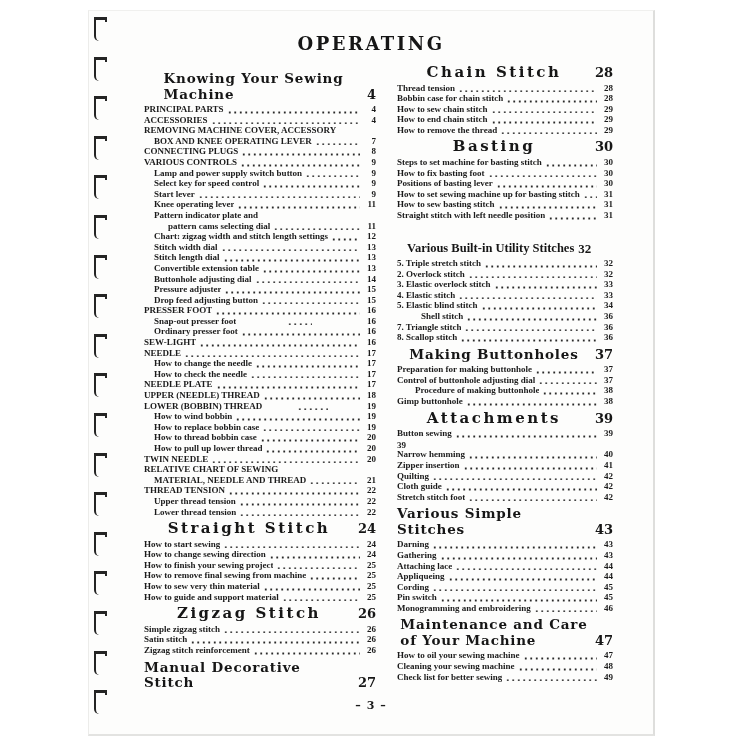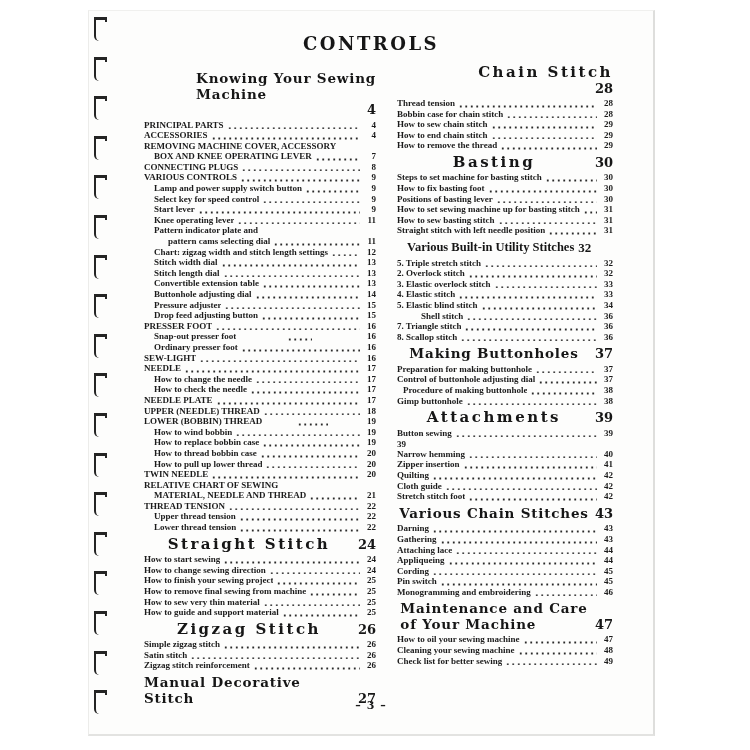--- a/index.html
+++ b/index.html
@@ -9,26 +9,26 @@
         border-left:1px solid #ececea;border-top:1px solid #f0f0ee;
         border-right:2px solid #dededc;border-bottom:2px solid #e3e3e1;}
   .title{position:absolute;top:22px;left:0;width:100%;text-align:center;
          font-family:"DejaVu Serif",serif;font-weight:bold;font-size:18px;
          letter-spacing:2.5px;color:#161616;}
   .col{position:absolute;}
   .col-left{left:55px;top:60px;width:232px;}
   .col-right{left:308px;top:54px;width:216px;}
   .heading{display:flex;align-items:flex-end;margin:4px 0 2px;color:#161616;
            font-family:"DejaVu Serif",serif;font-weight:bold;line-height:15.5px;}
-  .section:first-child .heading{margin-top:0;flex-direction:column;}
+  .section:first-child .heading{margin-top:0;}
   .h-wide{font-size:15px;letter-spacing:2.5px;}
   .h-med{font-size:13.5px;letter-spacing:0.8px;}
   .h-compact{font-size:12.5px;letter-spacing:0;font-family:"Liberation Serif",serif;}
   .heading .h-text{flex:1 1 auto;text-align:center;min-width:0;}
-  .h-compact .h-text{flex:0 0 auto;margin-left:10px;text-align:left;}
+  .h-compact .h-text{flex:0 0 auto;margin-left:10px;text-align:left;margin-top:16px;}
   .h-lines{display:inline-block;text-align:left;}
   .h-page{flex:0 0 auto;font-size:13px;letter-spacing:0;margin-left:4px;}
   .entry{display:flex;align-items:baseline;line-height:10.6px;height:10.6px;
          font-size:9px;font-weight:bold;color:#1b1b1b;white-space:nowrap;}
   .e-t{flex:0 1 auto;overflow:hidden;min-width:0;}
   .dots{flex:1 1 auto;min-width:4px;height:2.6px;margin:0 3px 1px 3px;align-self:flex-end;
         background-image:radial-gradient(circle,#2a2a2a 0.9px,transparent 1.05px);
         background-size:5.5px 2.6px;background-repeat:repeat-x;background-position:left bottom;}
   .e-p{flex:0 0 13px;text-align:right;}
   .footer{position:absolute;top:688px;left:0;width:100%;text-align:center;
@@ -57,21 +57,21 @@
       <div class="hook" style="top: 362.4px;"></div>
       <div class="hook" style="top: 402px;"></div>
       <div class="hook" style="top: 441.6px;"></div>
       <div class="hook" style="top: 481.2px;"></div>
       <div class="hook" style="top: 520.8px;"></div>
       <div class="hook" style="top: 560.4px;"></div>
       <div class="hook" style="top: 600px;"></div>
       <div class="hook" style="top: 639.6px;"></div>
       <div class="hook" style="top: 679.2px;"></div>
     </div>
-  <div class="title">CONTROLS</div>
+  <div class="title">OPERATING</div>
   <div class="col col-left" id="col-left">
       <div class="section">
         <div class="heading h-med">
           <span class="h-text"><span class="h-lines">Knowing Your Sewing<br>Machine</span></span>
           <span class="h-page">4</span>
         </div>
         <div class="entry" style="padding-left: 0px;">
           <span class="e-t">PRINCIPAL PARTS</span>
           <span class="dots"></span>
           <span class="e-p">4</span>
@@ -447,21 +447,21 @@
         <div class="entry" style="padding-left: 0px;">
           <span class="e-t">Preparation for making buttonhole</span>
           <span class="dots"></span>
           <span class="e-p">37</span>
         </div>
         <div class="entry" style="padding-left: 0px;">
           <span class="e-t">Control of buttonhole adjusting dial</span>
           <span class="dots"></span>
           <span class="e-p">37</span>
         </div>
-        <div class="entry" style="padding-left: 6px;">
+        <div class="entry" style="padding-left: 6px; margin-left: 12px;">
           <span class="e-t">Procedure of making buttonhole</span>
           <span class="dots"></span>
           <span class="e-p">38</span>
         </div>
         <div class="entry" style="padding-left: 0px;">
           <span class="e-t">Gimp buttonhole</span>
           <span class="dots"></span>
           <span class="e-p">38</span>
         </div>
       </div>
@@ -501,21 +501,21 @@
           <span class="e-p">42</span>
         </div>
         <div class="entry" style="padding-left: 0px;">
           <span class="e-t">Stretch stitch foot</span>
           <span class="dots"></span>
           <span class="e-p">42</span>
         </div>
       </div>
       <div class="section">
         <div class="heading h-med">
-          <span class="h-text"><span class="h-lines">Various Chain Stitches</span></span>
+          <span class="h-text"><span class="h-lines">Various Simple Stitches</span></span>
           <span class="h-page">43</span>
         </div>
         <div class="entry" style="padding-left: 0px;">
           <span class="e-t">Darning</span>
           <span class="dots"></span>
           <span class="e-p">43</span>
         </div>
         <div class="entry" style="padding-left: 0px;">
           <span class="e-t">Gathering</span>
           <span class="dots"></span>

